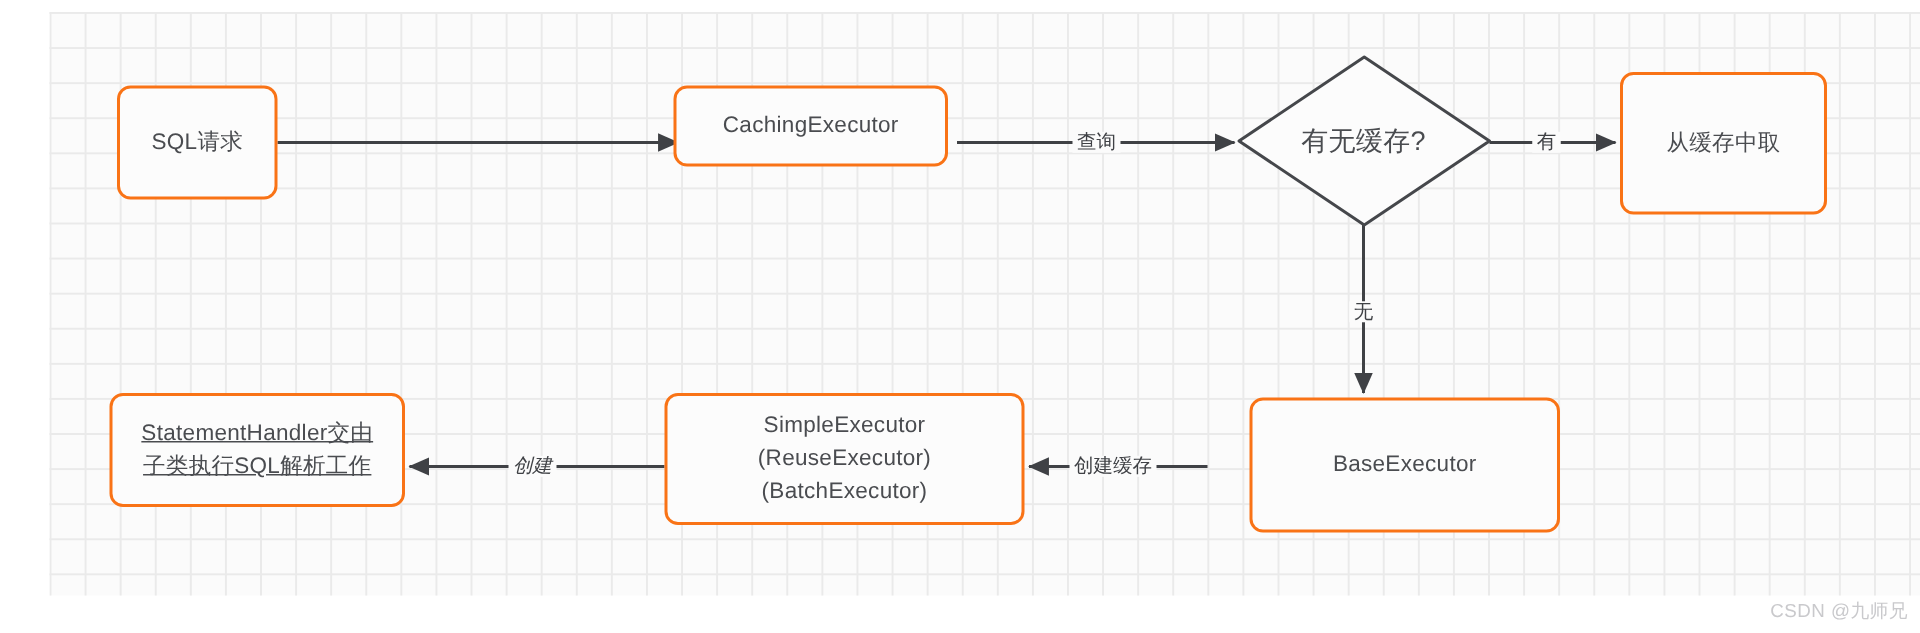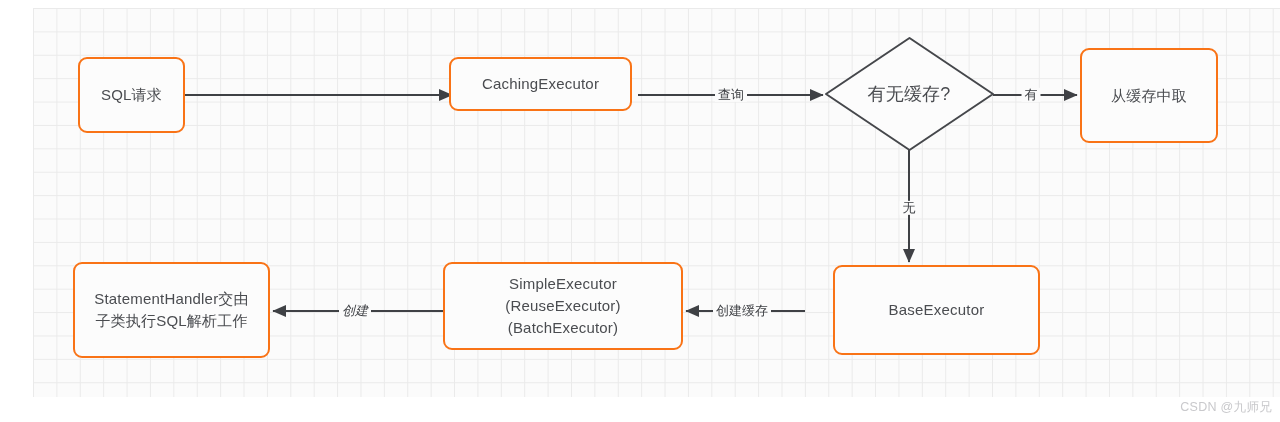--- a/index.html
+++ b/index.html
@@ -120,21 +120,21 @@
   <div class="diamond-label" style="left:909px; top:94px;">有无缓存?</div>
 
   <div class="node" style="left:1080px; top:48px; width:138px; height:95px;">从缓存中取</div>
 
   <div class="node" style="left:805px; top:265px; width:207px; height:90px;margin-left:28px;">BaseExecutor</div>
 
   <div class="node" style="left:443px; top:262px; width:240px; height:88px;">SimpleExecutor
 (ReuseExecutor)
 (BatchExecutor)</div>
 
-  <div class="node" style="left:73px; top:262px; width:197px; height:96px;">StatementHandler交由
+  <div class="node" style="left:73px; top:262px; width:197px; height:76px;text-decoration:underline;">StatementHandler交由
 子类执行SQL解析工作</div>
 
   <div class="edge-label" style="left:731px; top:95px;">查询</div>
 
   <div class="edge-label" style="left:1031px; top:95px;">有</div>
 
   <div class="edge-label" style="left:909px; top:208px;">无</div>
 
   <div class="edge-label" style="left:742px; top:311px;">创建缓存</div>
 

